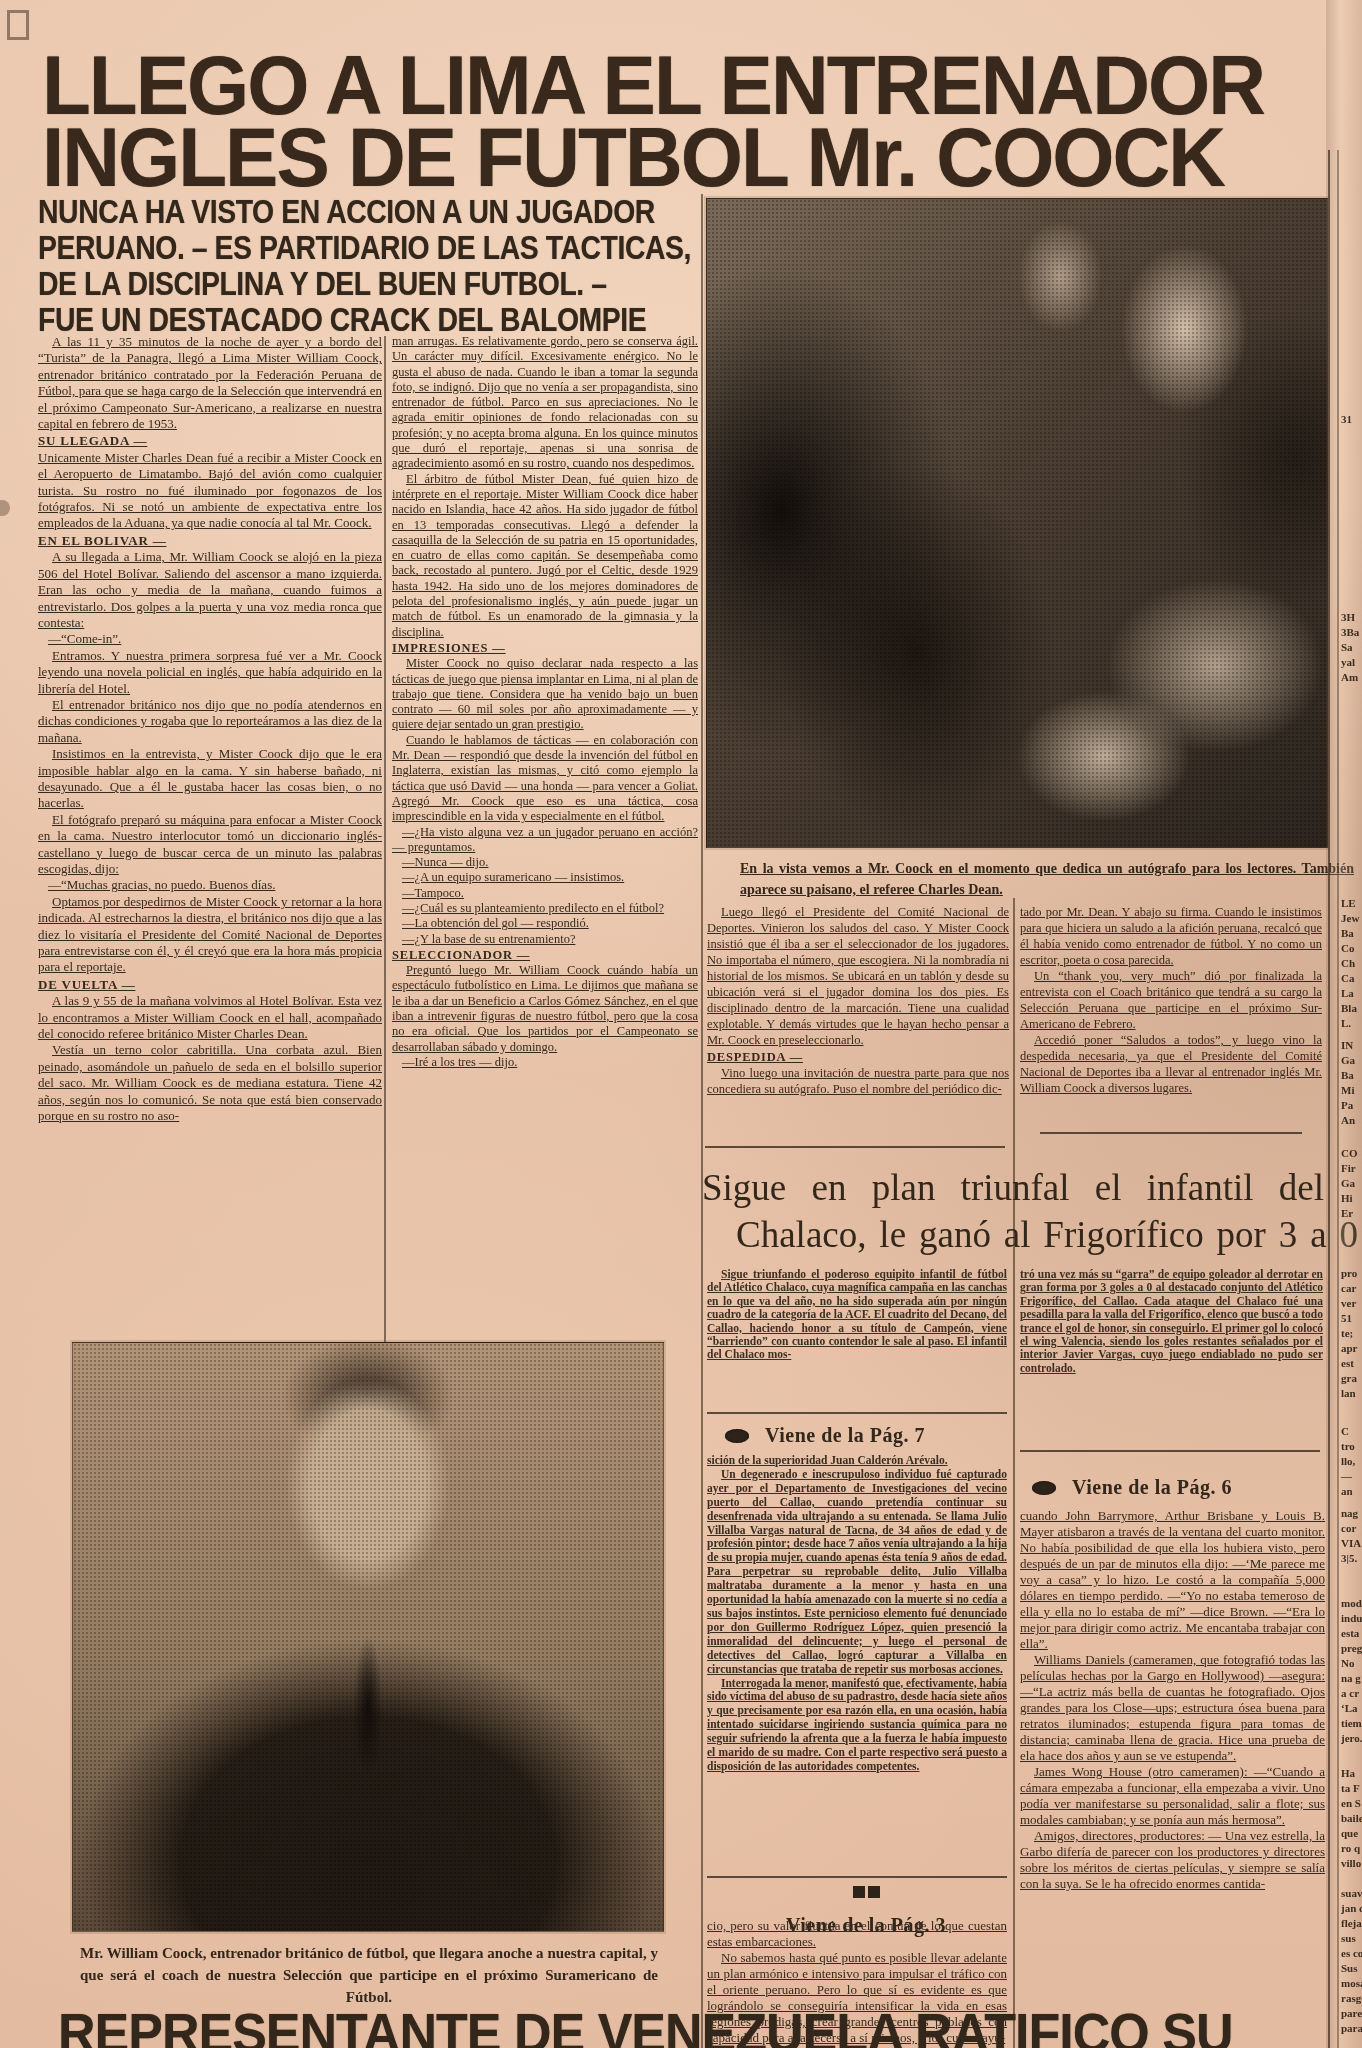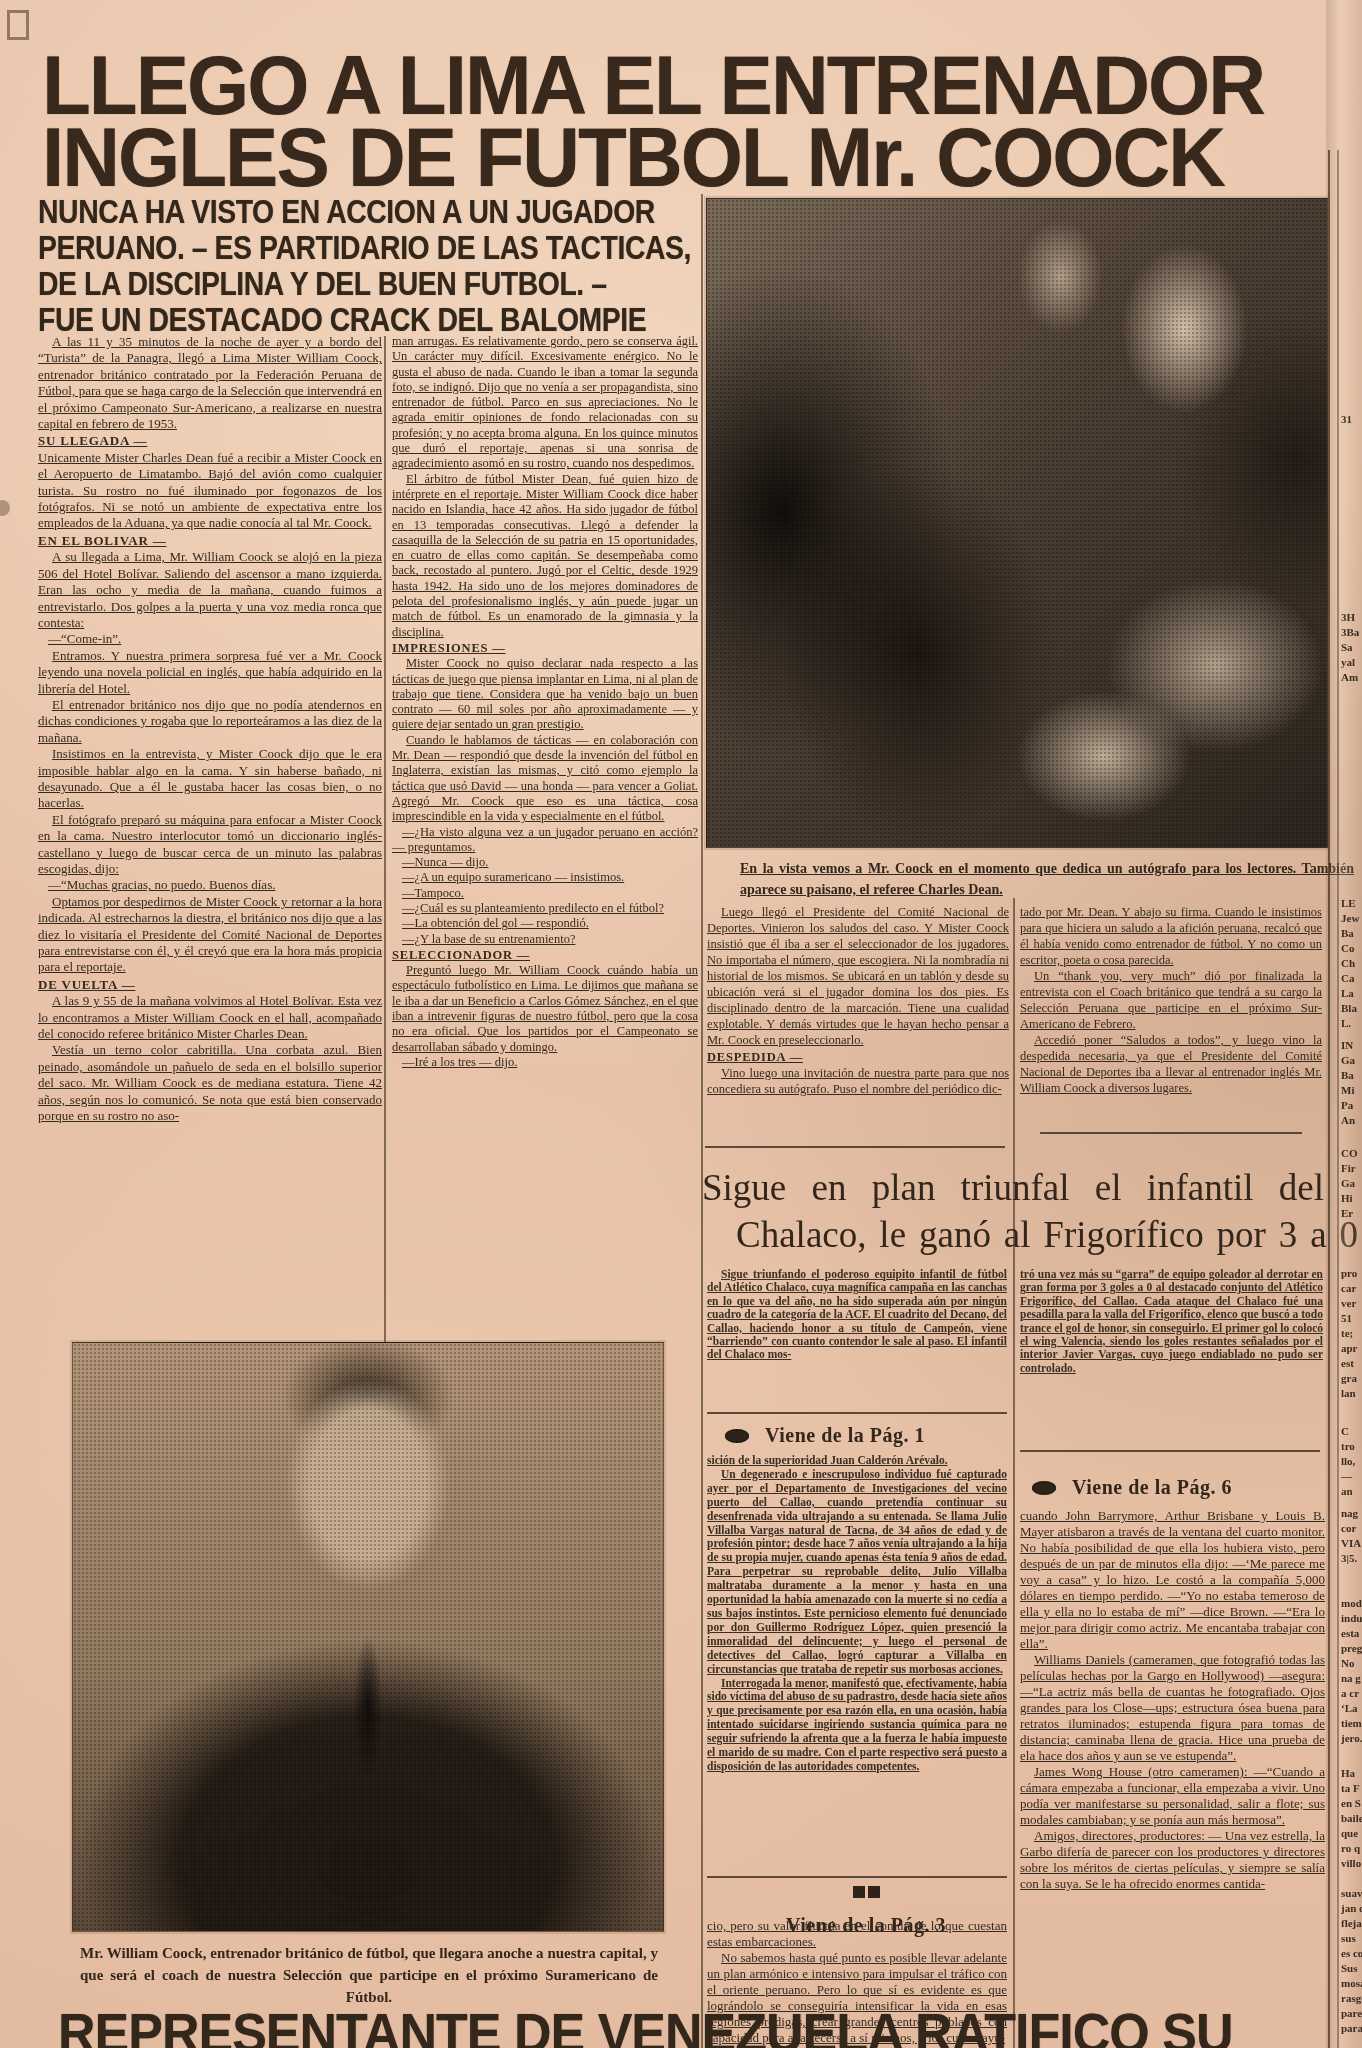--- a/index.html
+++ b/index.html
@@ -181,21 +181,21 @@
     </div>
   <div class="col f-chal" style="left:1020px;top:1268px;width:303px;height:166px;">
       <p class="para k-cont">tró una vez más su “garra” de equipo goleador al derrotar en gran forma por 3 goles a 0 al destacado conjunto del Atlético Frigorífico, del Callao. Cada ataque del Chalaco fué una pesadilla para la valla del Frigorífico, elenco que buscó a todo trance el gol de honor, sin conseguirlo. El primer gol lo colocó el wing Valencia, siendo los goles restantes señalados por el interior Javier Vargas, cuyo juego endiablado no pudo ser controlado.</p>
     </div>
 
   <div class="hrule" style="left:707px;top:1412px;width:300px;"></div>
   <div class="hrule" style="left:1020px;top:1450px;width:300px;"></div>
 
   <div class="abs viene-header" style="left:725px;top:1424px;width:282px;">
     <span class="bullet-oval"></span>
-    <span>Viene de la Pág. 1</span>
+    <span>Viene de la Pág. 7</span>
   </div>
   <div class="col f-pag7" style="left:707px;top:1454px;width:300px;height:416px;">
       <p class="para k-cont">sición de la superioridad Juan Calderón Arévalo.</p>
       <p class="para k-p">Un degenerado e inescrupuloso individuo fué capturado ayer por el Departamento de Investigaciones del vecino puerto del Callao, cuando pretendía continuar su desenfrenada vida ultrajando a su entenada. Se llama Julio Villalba Vargas natural de Tacna, de 34 años de edad y de profesión pintor; desde hace 7 años venía ultrajando a la hija de su propia mujer, cuando apenas ésta tenía 9 años de edad. Para perpetrar su reprobable delito, Julio Villalba maltrataba duramente a la menor y hasta en una oportunidad la había amenazado con la muerte si no cedía a sus bajos instintos. Este pernicioso elemento fué denunciado por don Guillermo Rodríguez López, quien presenció la inmoralidad del delincuente; y luego el personal de detectives del Callao, logró capturar a Villalba en circunstancias que trataba de repetir sus morbosas acciones.</p>
       <p class="para k-p">Interrogada la menor, manifestó que, efectivamente, había sido víctima del abuso de su padrastro, desde hacía siete años y que precisamente por esa razón ella, en una ocasión, había intentado suicidarse ingiriendo sustancia química para no seguir sufriendo la afrenta que a la fuerza le había impuesto el marido de su madre. Con el parte respectivo será puesto a disposición de las autoridades competentes.</p>
     </div>
 
   <div class="hrule" style="left:707px;top:1876px;width:300px;"></div>
 
   <div class="abs viene-header" style="left:725px;top:1886px;width:282px;flex-direction:column;">

